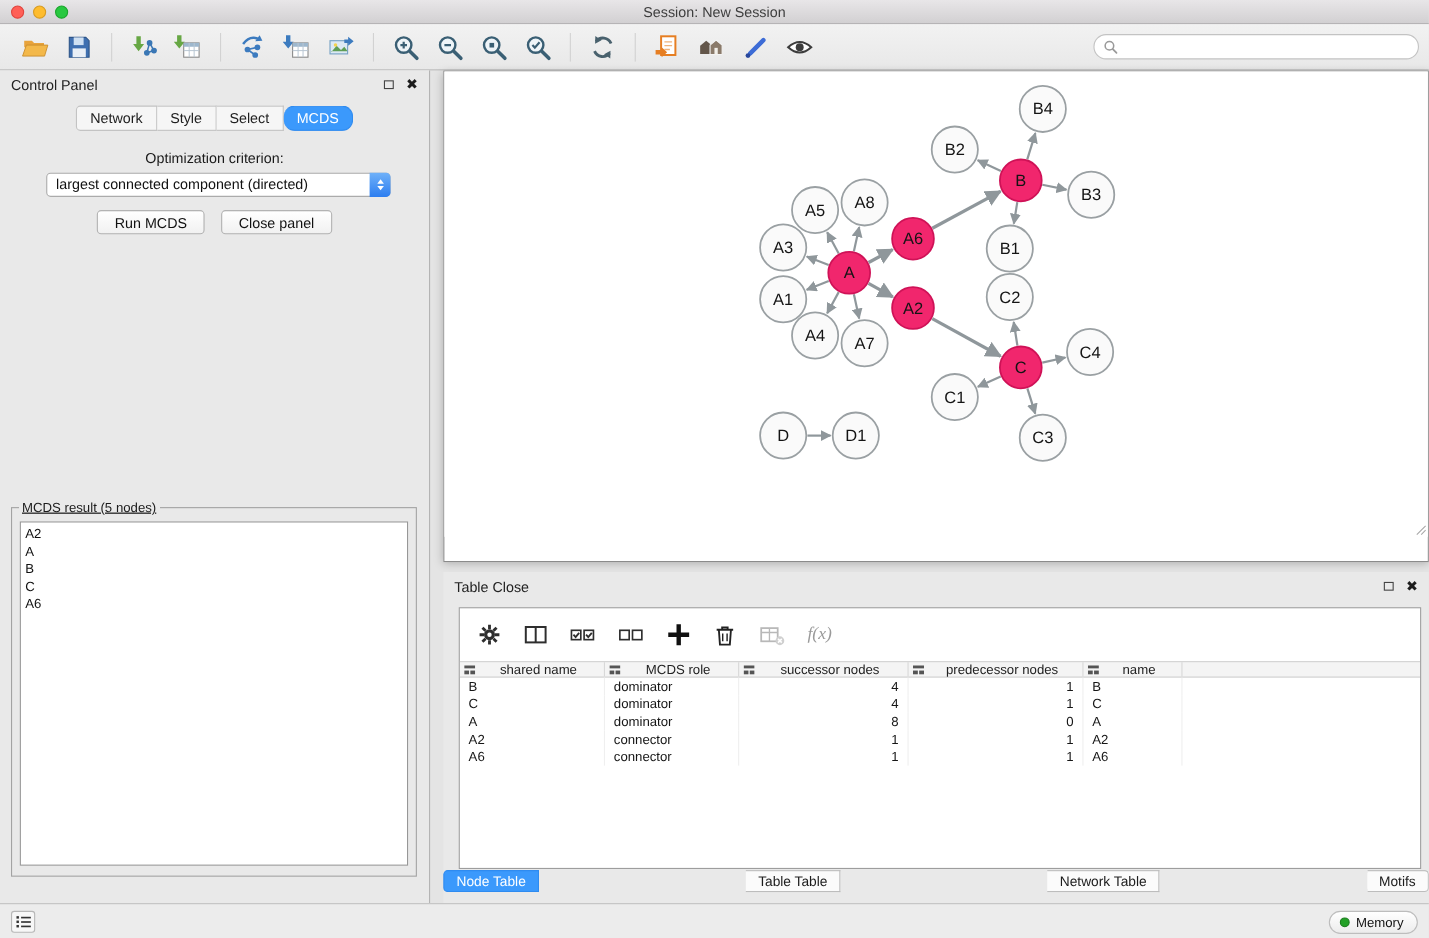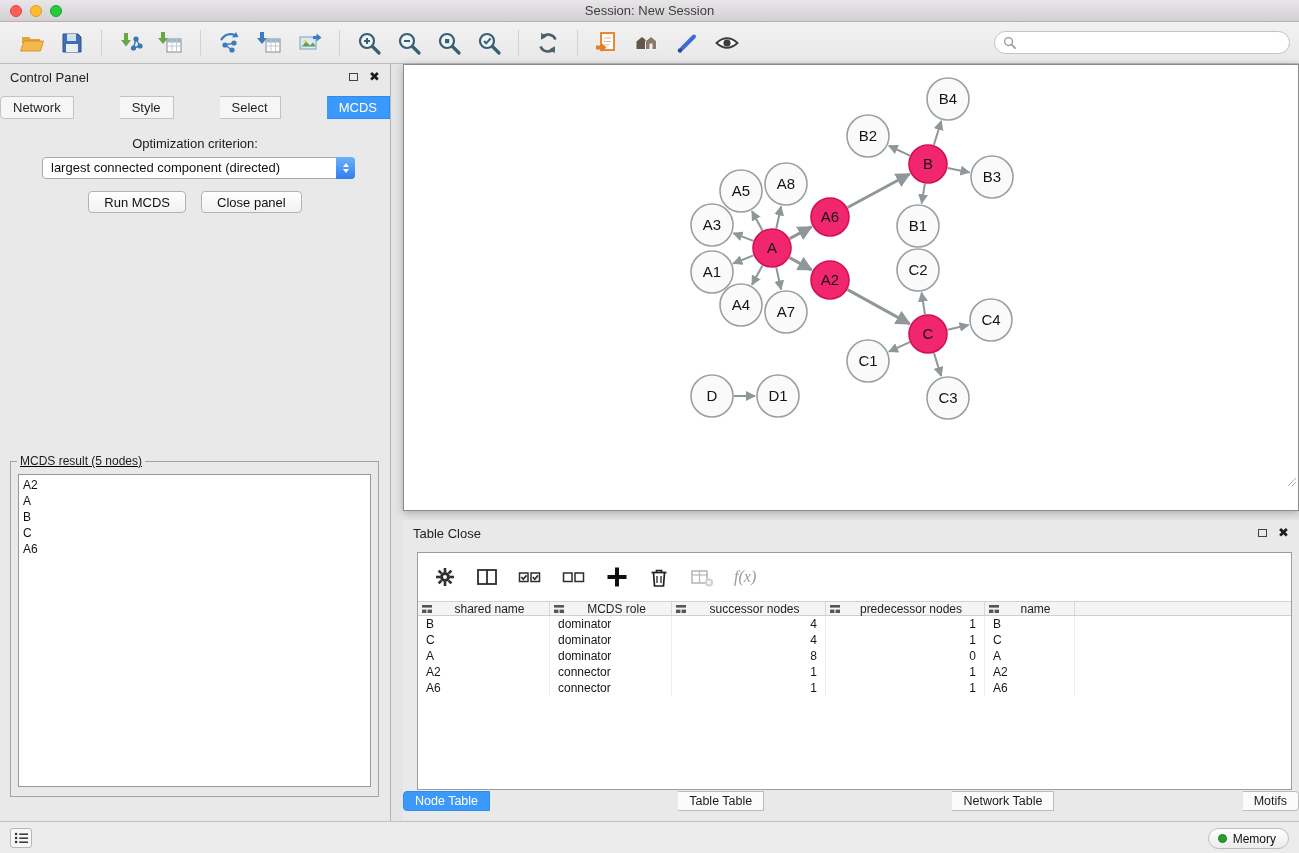--- a/index.html
+++ b/index.html
@@ -35,25 +35,25 @@
   .panel-header { position:absolute; left:0; top:0; right:0; height:26px;
     display:flex; align-items:center; padding:0 10px; }
   .panel-title { font-size:13px; color:#222; }
   .panel-header-icons { margin-left:auto; display:flex; align-items:center; gap:11px; }
   .float-box { width:9px; height:8px; border:1.5px solid #444; display:inline-block; }
   .close-x { font-size:13px; font-weight:bold; color:#1c1c1c; line-height:10px; }
 
   
   .control-panel { position:absolute; left:0; top:64px; width:391px; height:757px;
     background:#e9e9e9; border-right:1px solid #b4b4b4; }
-  .cp-tabs { position:absolute; top:32px; left:0; right:0; display:flex; justify-content:space-between; }
+  .cp-tabs { position:absolute; top:32px; left:0; right:0; display:flex; justify-content:center; }
   .cp-tab { font-size:13px; color:#1e1e1e; padding:3px 12px; background:#f6f6f6;
     border:1px solid #c3c3c3; border-left:none; }
   .cp-tab:first-child { border-left:1px solid #c3c3c3; border-radius:4px 0 0 4px; }
-  .cp-tab.active { background:#3b99fc; border-color:#2f8bf0; color:#fff; border-radius:0; }
+  .cp-tab.active { background:#3b99fc; border-color:#2f8bf0; color:#fff; border-radius:10px; }
   .opt-label { position:absolute; top:72px; left:0; right:0; text-align:center;
     font-size:13px; color:#1a1a1a; }
   .cp-select { position:absolute; top:93px; left:42px; width:313px; height:22px;
     background:#fff; border:1px solid #ababab; border-radius:4px; font-size:13px;
     color:#111; line-height:20px; padding-left:8px; }
   .cp-select .stepper { position:absolute; right:-1px; top:-1px; width:19px; height:22px;
     background:linear-gradient(#6fb1f9,#2d7ef0); border-radius:0 4px 4px 0;
     display:flex; flex-direction:column; align-items:center; justify-content:center; gap:2px; }
   .tri-up { width:0; height:0; border-left:3.5px solid transparent; border-right:3.5px solid transparent; border-bottom:4.5px solid #fff; }
   .tri-down { width:0; height:0; border-left:3.5px solid transparent; border-right:3.5px solid transparent; border-top:4.5px solid #fff; }

